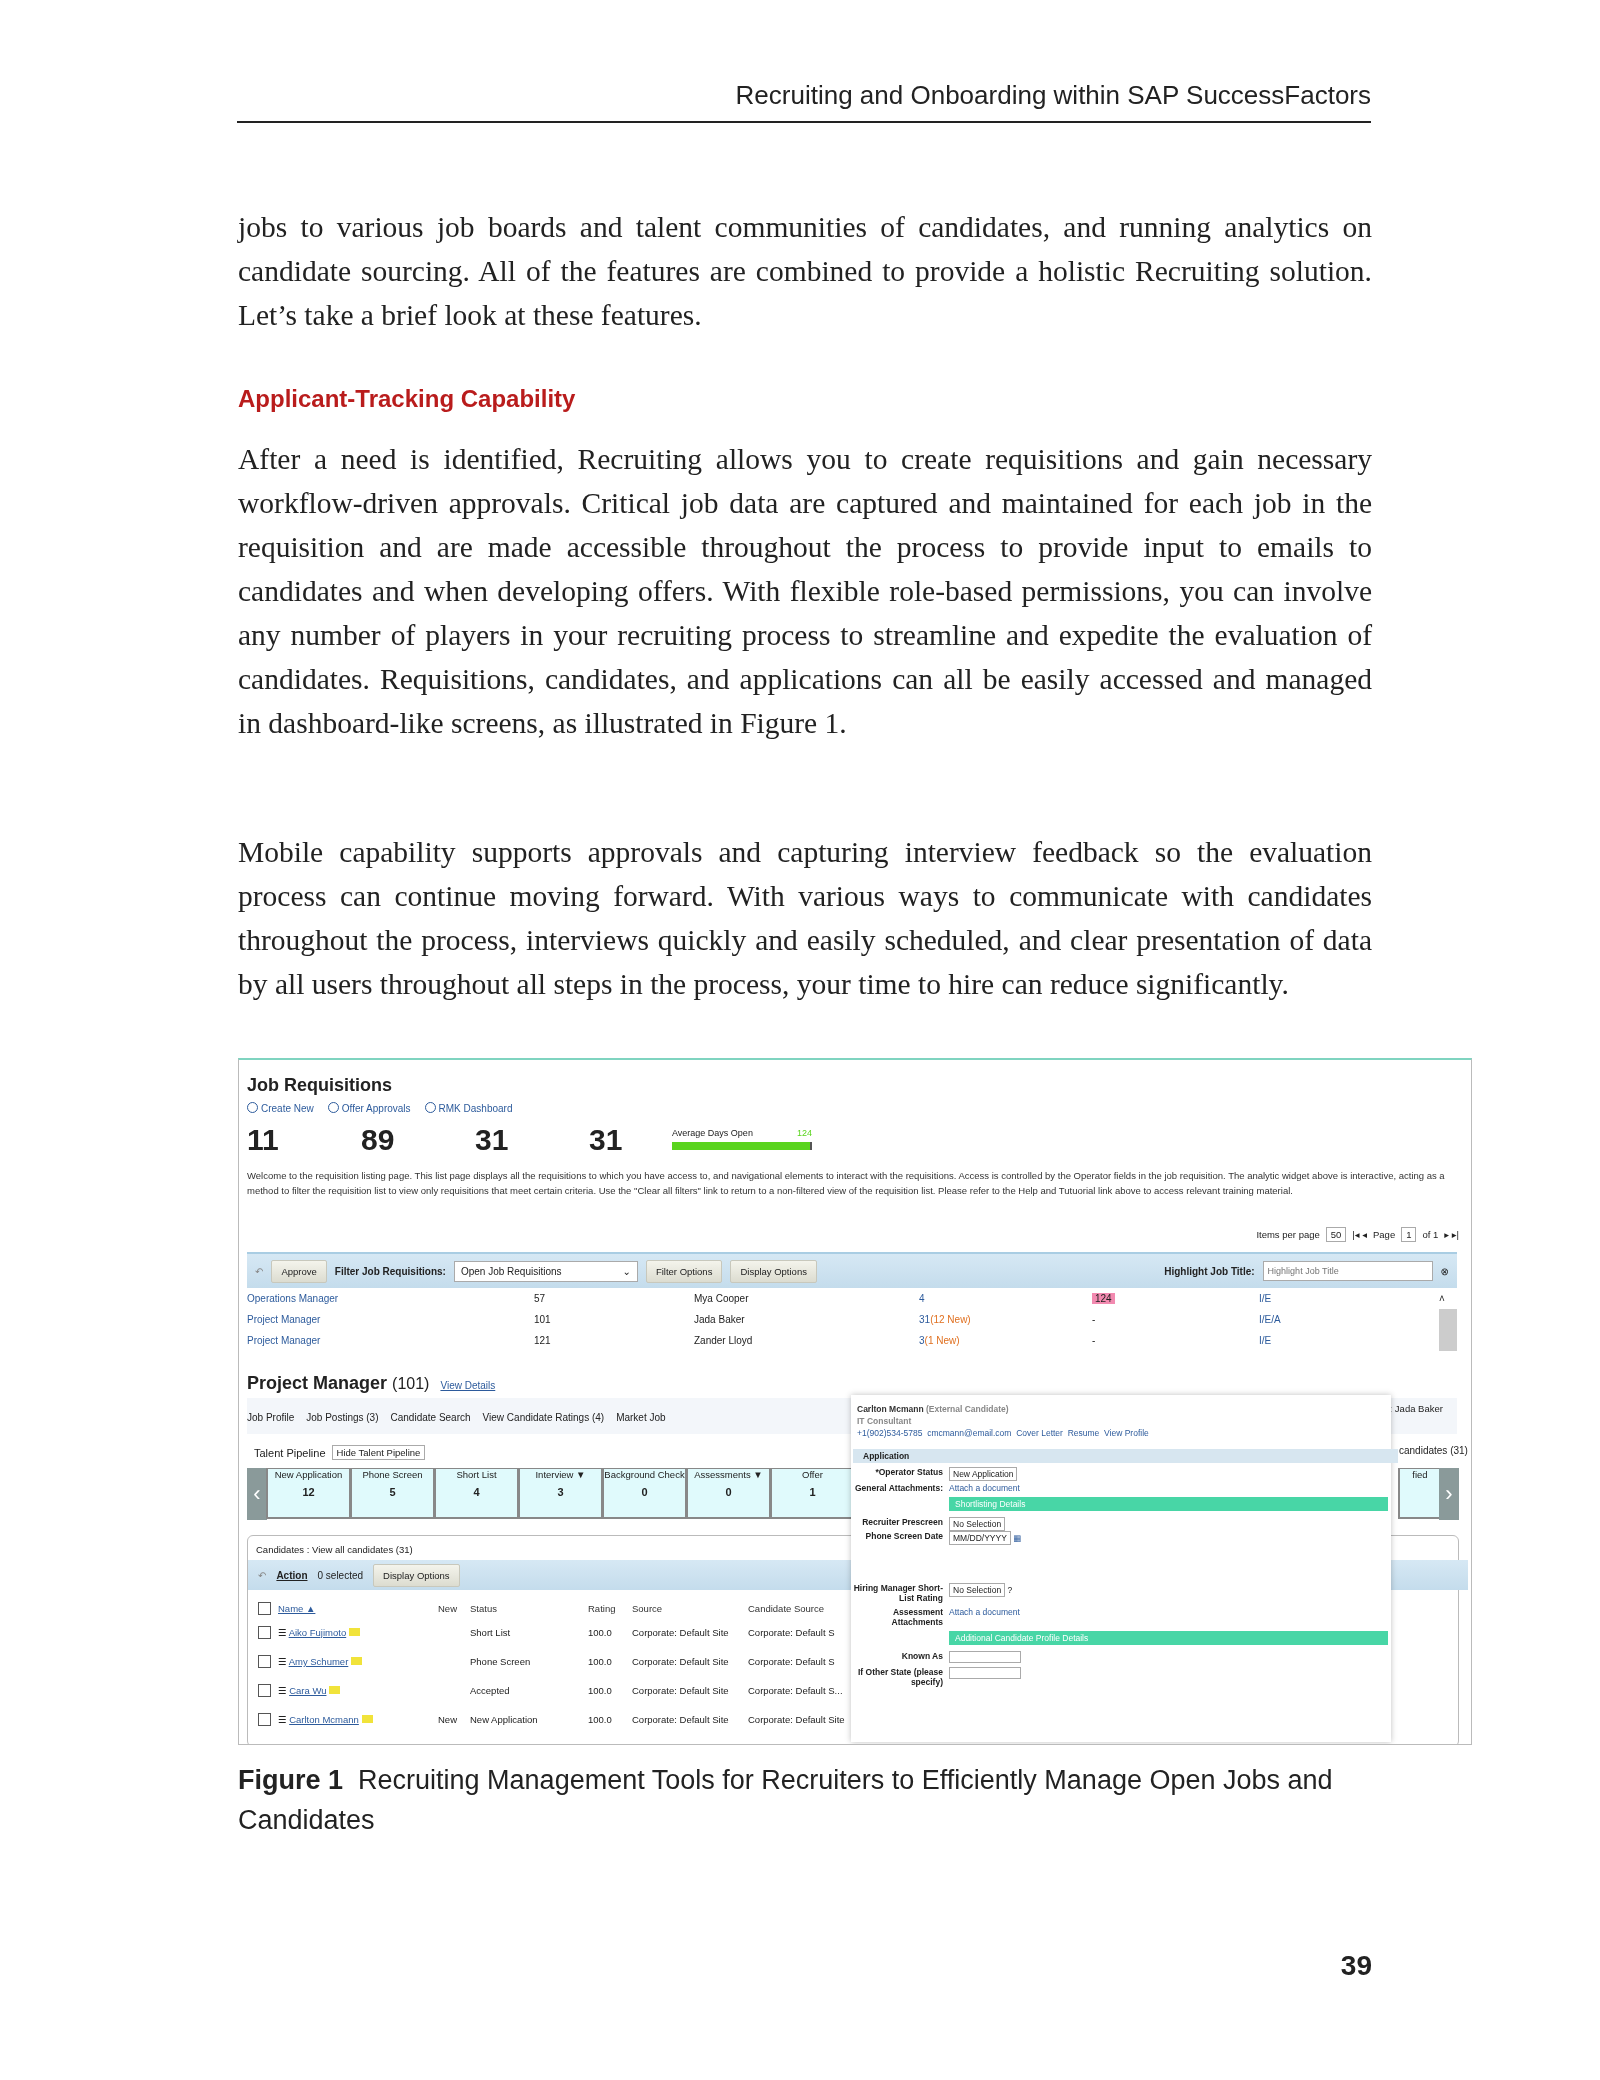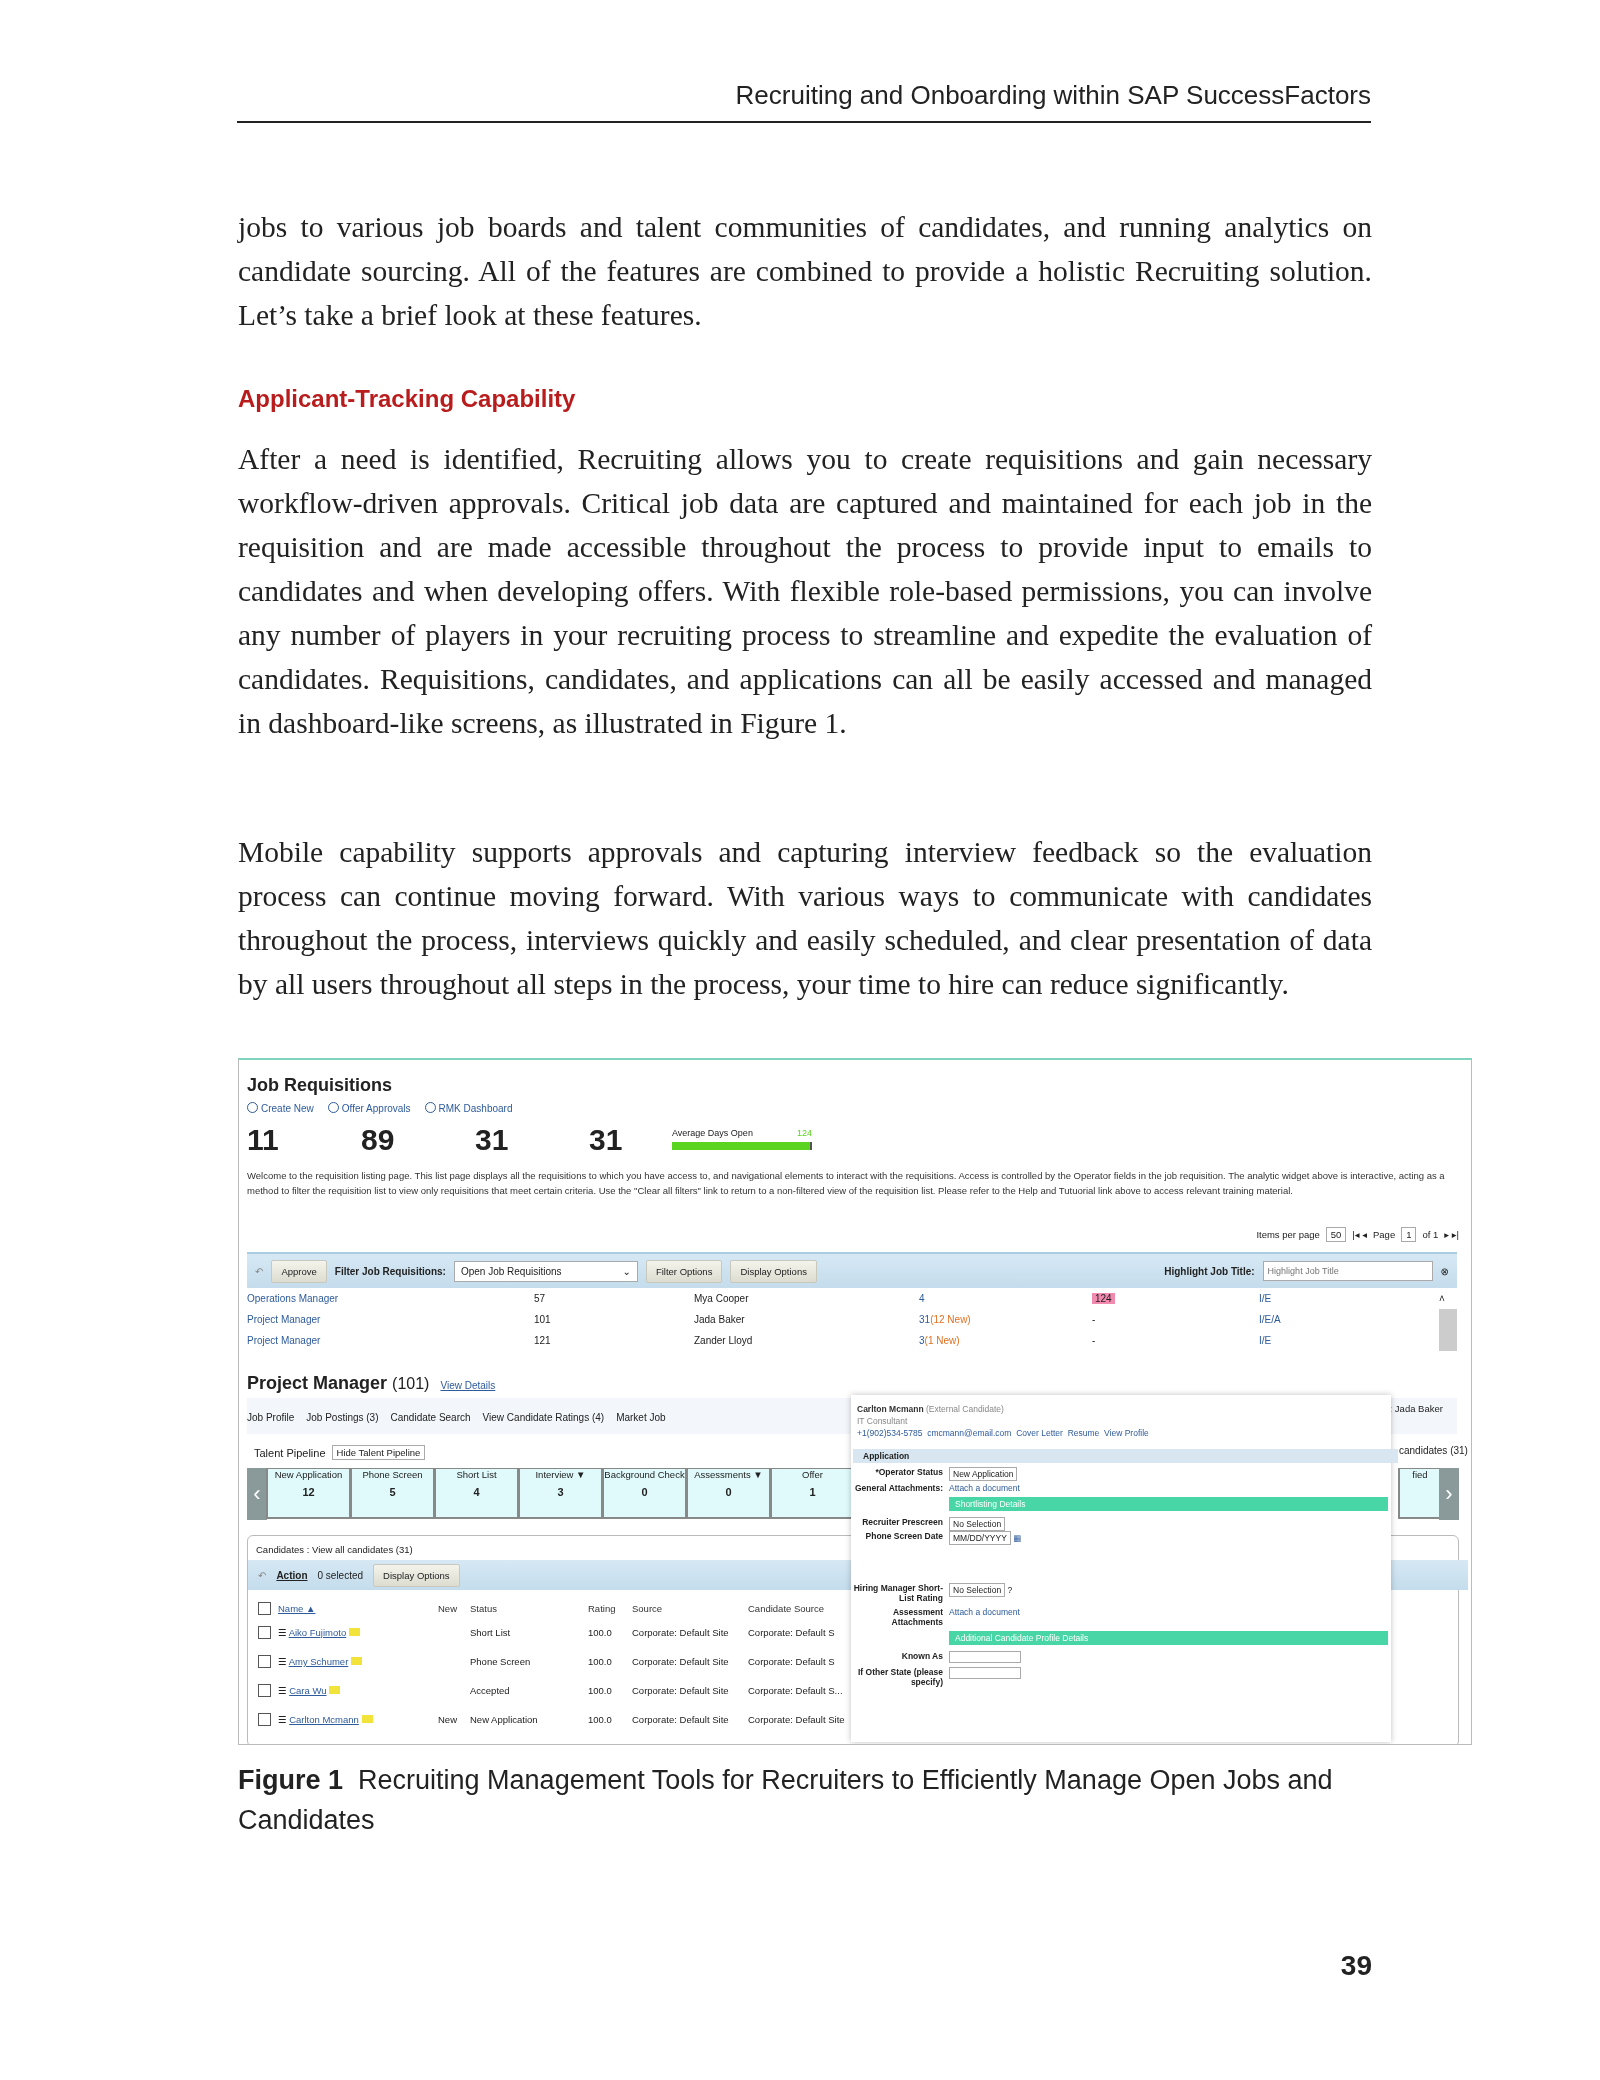--- a/index.html
+++ b/index.html
@@ -56,21 +56,21 @@
   .cand-tbl{position:absolute;left:10px;top:62px;font-size:9.5px;width:1200px;}
   .cand-tbl .hdr,.cand-tbl .row{display:grid;grid-template-columns:20px 160px 32px 118px 44px 116px 124px 94px 94px 110px 150px;align-items:center;}
   .cand-tbl .hdr{height:20px;color:#333;}
   .cand-tbl .row{height:29px;}
   .chk{width:11px;height:11px;border:1px solid #555;}
   .cand-tbl a{color:#2d5b9c;text-decoration:underline;}
   .tag{display:inline-block;width:11px;height:8px;background:#f1e33a;margin-left:3px;}
   .popup{left:612px;top:335px;width:540px;height:347px;background:#fff;box-shadow:0 0 6px rgba(0,0,0,.25);font-size:8.5px;}
   .pp-head{position:absolute;left:6px;top:8px;color:#333;line-height:12px;}
   .pp-head .nm{font-weight:bold;}
-  .pp-head .sub{color:#888;}
+  .pp-head .sub{color:#888;font-weight:bold;}
   .pp-head .lnk{color:#2d5b9c;}
   .pp-sec{position:absolute;left:2px;top:54px;width:535px;height:14px;background:#d7e6f0;font-weight:bold;padding-left:10px;line-height:14px;}
   .pp-row{position:absolute;left:2px;width:535px;display:flex;}
   .pp-lbl{width:90px;text-align:right;font-weight:bold;padding-right:6px;line-height:10px;}
   .pp-val{flex:1;}
   .teal{background:#48d6a6;color:#fff;padding:2px 6px;}
   .sm-sel{border:1px solid #aaa;padding:1px 3px;display:inline-block;}
   .sm-in{border:1px solid #aaa;width:70px;height:10px;display:inline-block;}
   .pp-link{color:#2d5b9c;}
   .right-extra{font-size:10px;}

